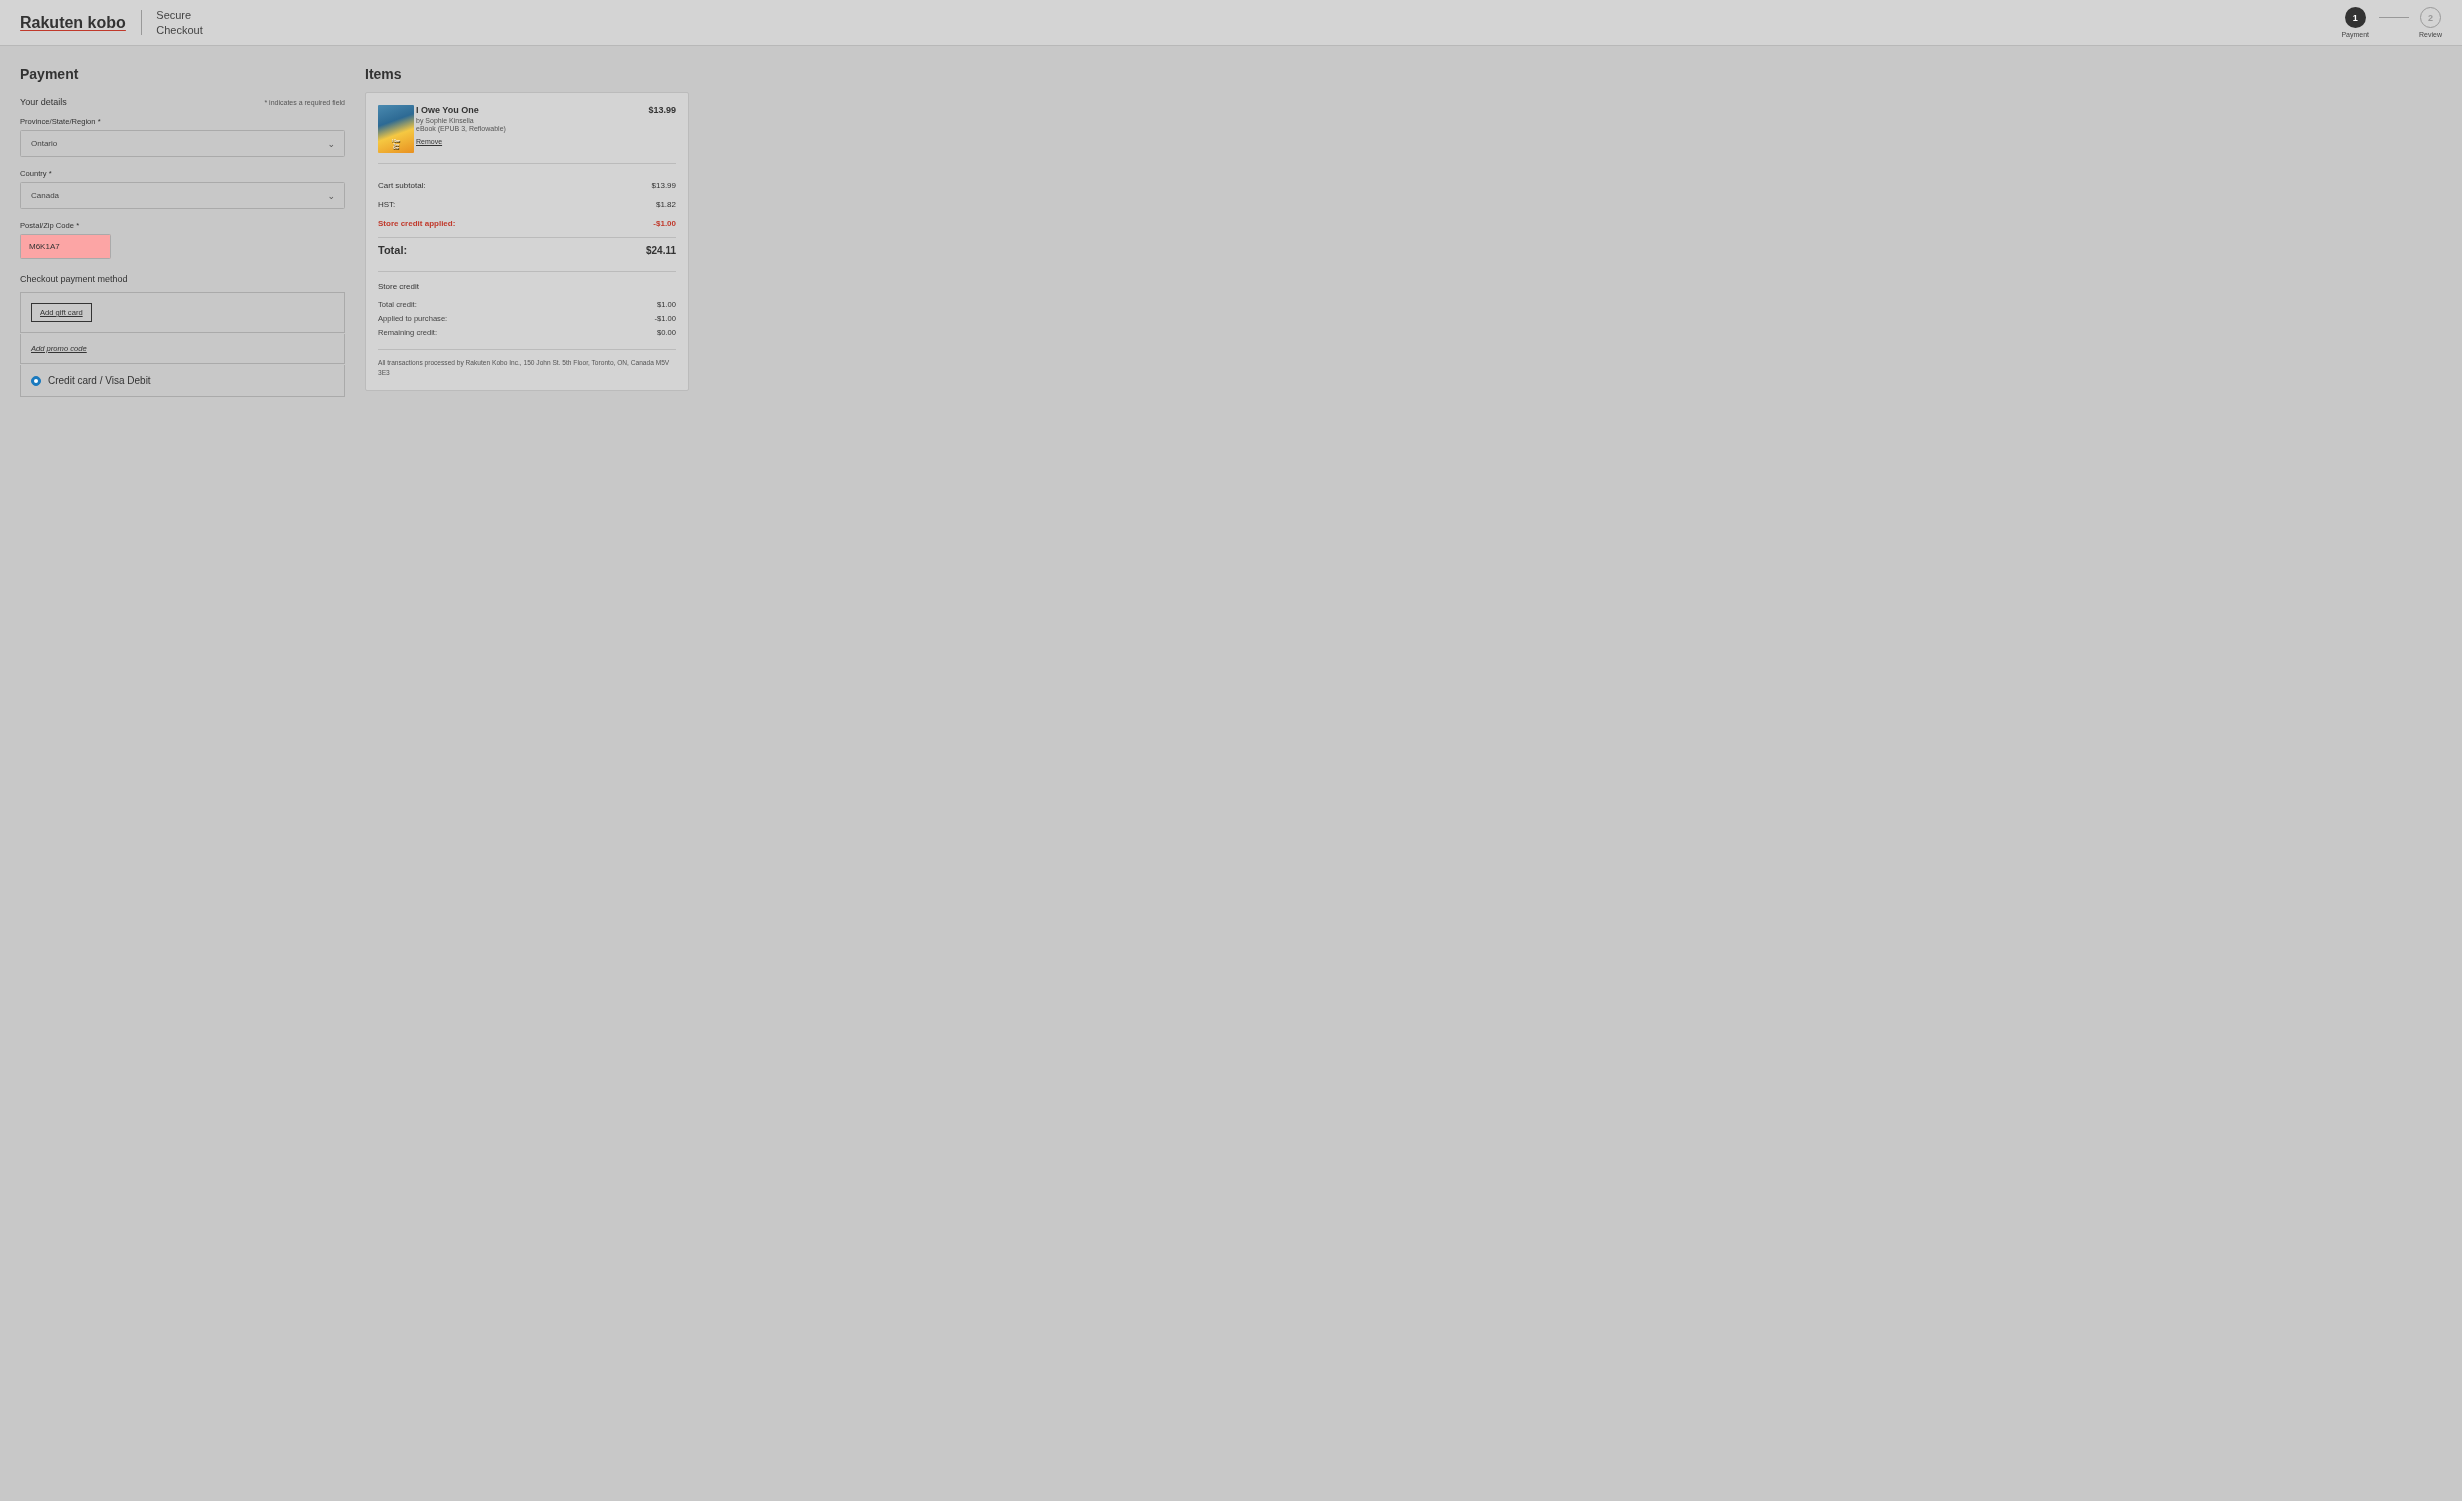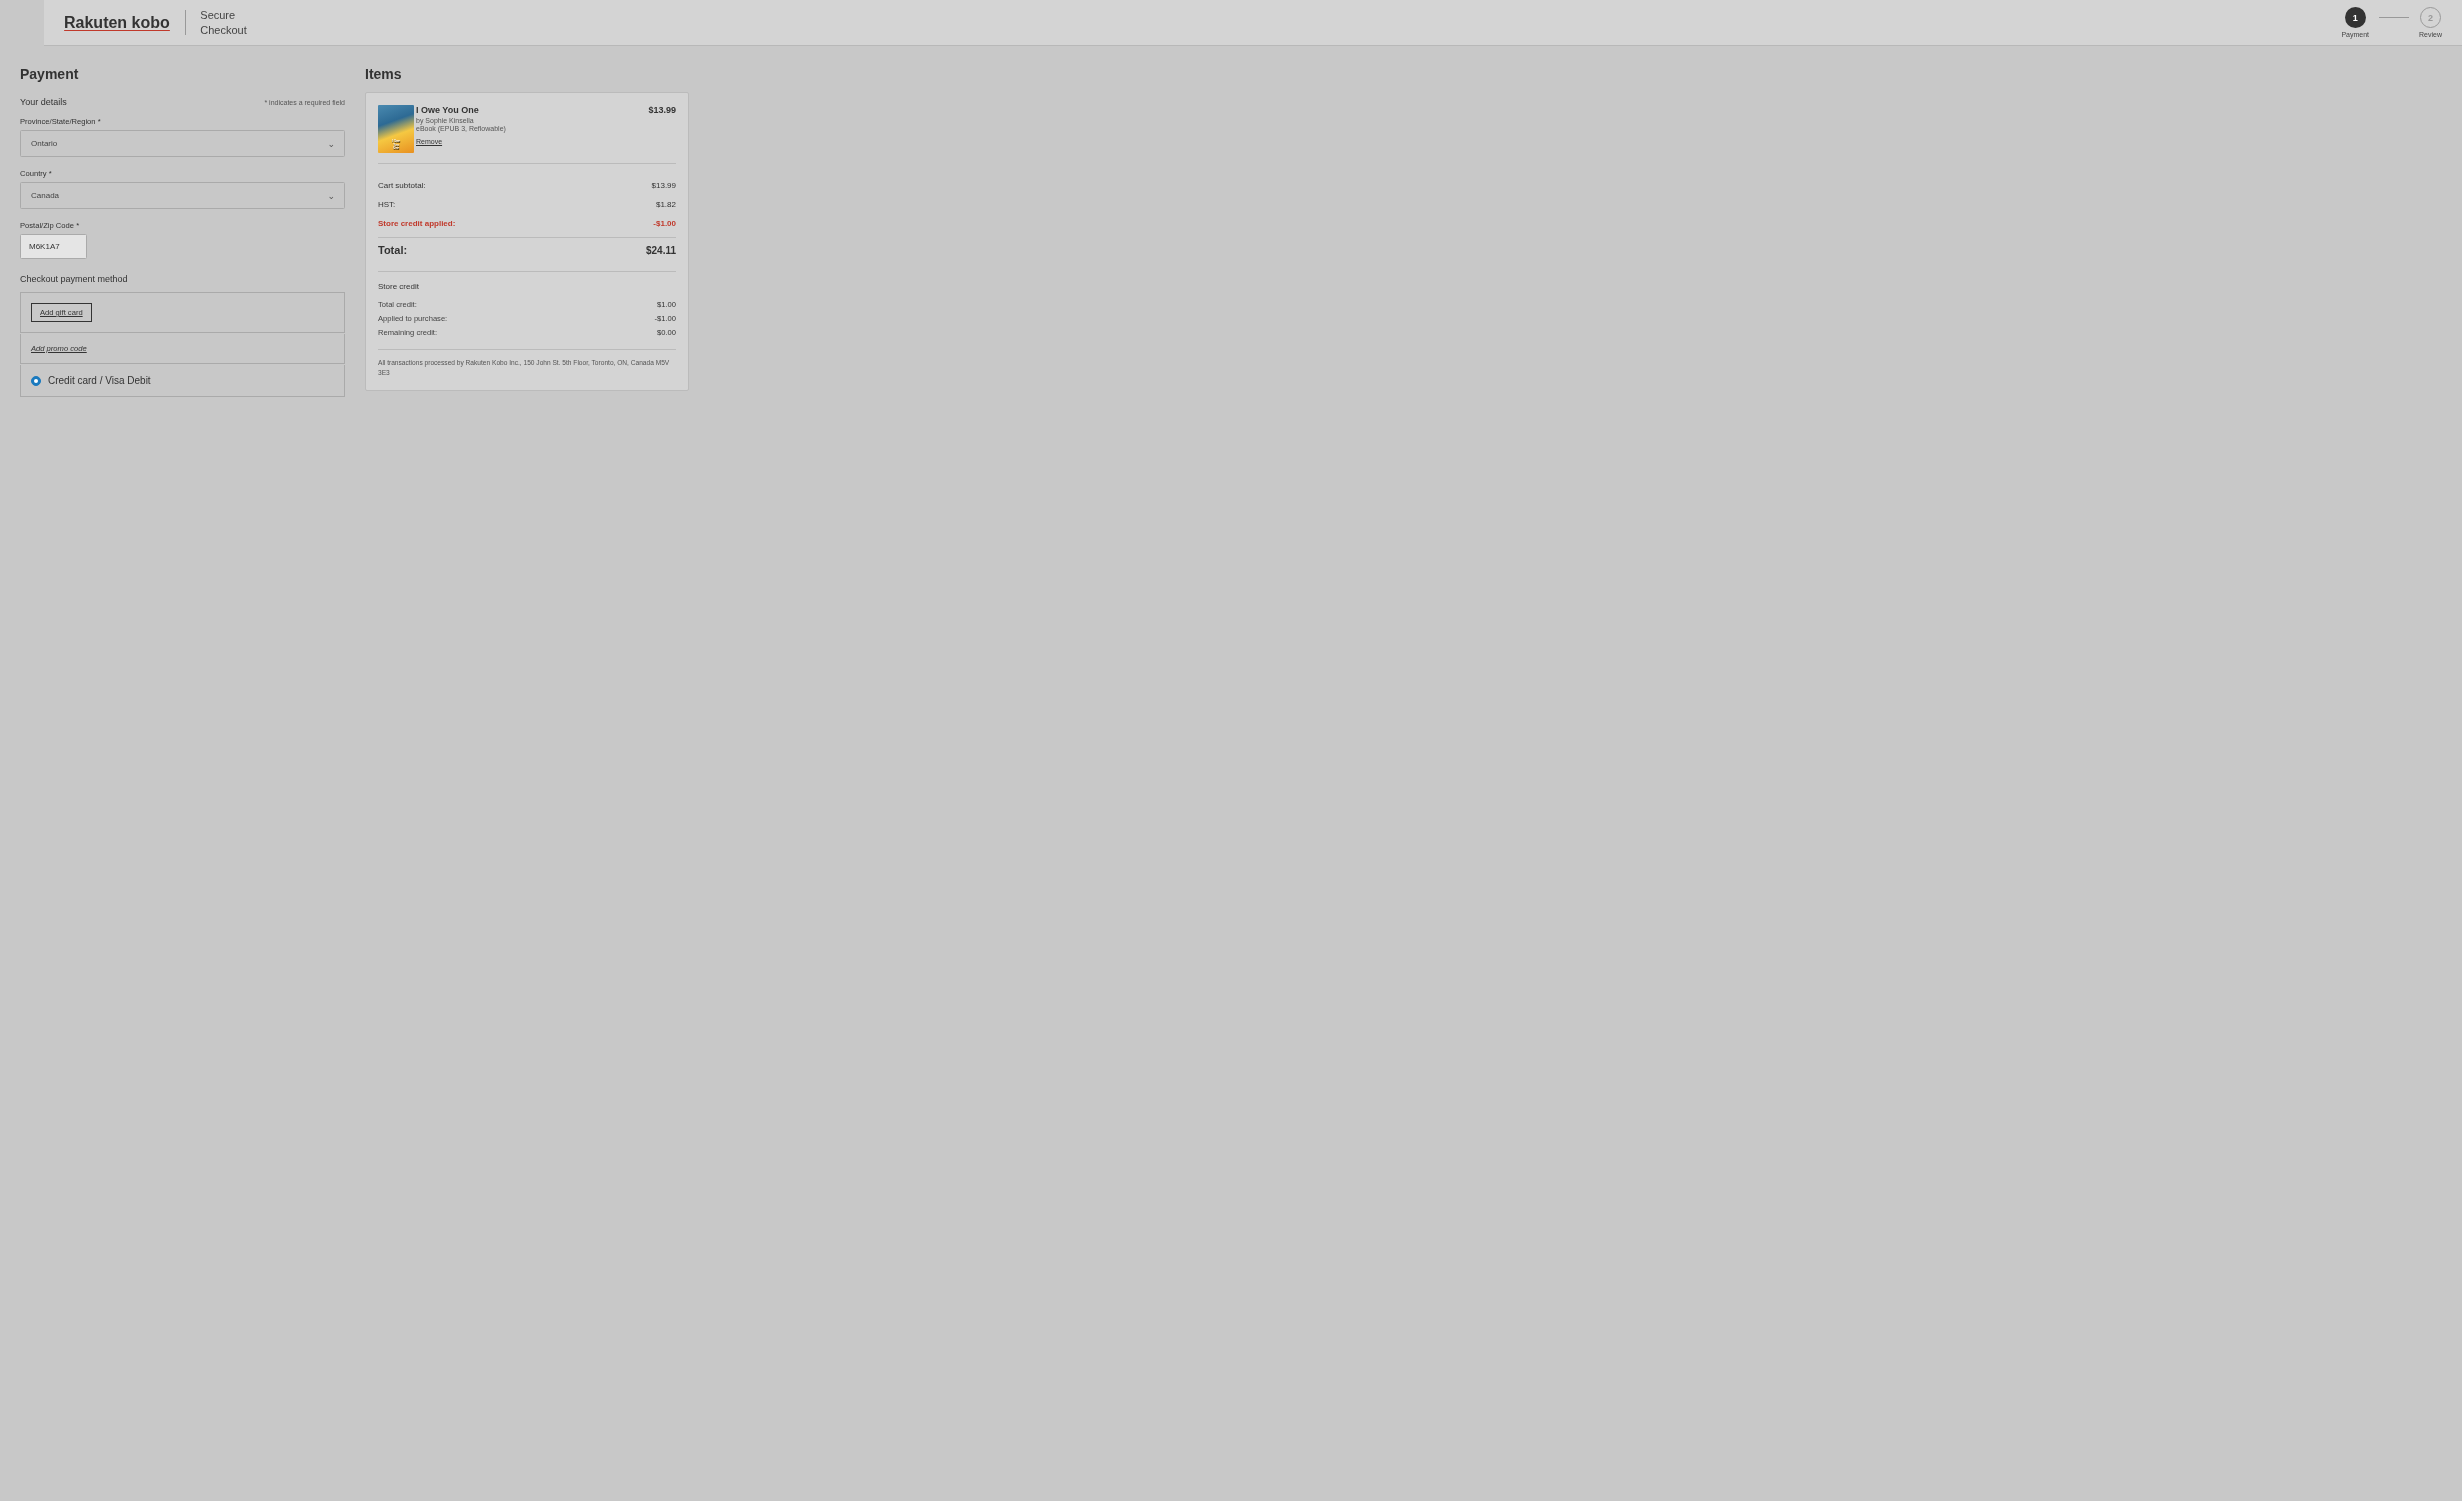--- a/index.html
+++ b/index.html
@@ -12,21 +12,20 @@
 
     
     .header {
       background: #d4d4d4;
       border-bottom: 0.5px solid #b8b8b8;
       display: flex;
       align-items: center;
       justify-content: space-between;
       padding: 0 20px;
       height: 46px;
-      margin-left: 44px;
     }
     .header-left {
       display: flex;
       align-items: center;
       gap: 15px;
     }
     .logo-text {
       font-size: 16px;
       font-weight: bold;
       color: #333;
@@ -150,25 +149,25 @@
     .select-chevron {
       position: absolute;
       right: 9px;
       top: 50%;
       transform: translateY(-50%);
       font-size: 9px;
       color: #555;
       pointer-events: none;
     }
     .text-input {
-      width: 67px;
+      width: 91px;
       padding: 7px 8px;
       font-size: 8px;
       color: #333;
-      background: #e5e5e5;
+      background: #fca5a5;
       border: 0.5px solid #aaa;
       border-radius: 1.5px;
       outline: none;
     }
 
     .payment-method-section {
       margin-top: 15px;
     }
     .gift-card-box {
       background: #c8c8c8;

